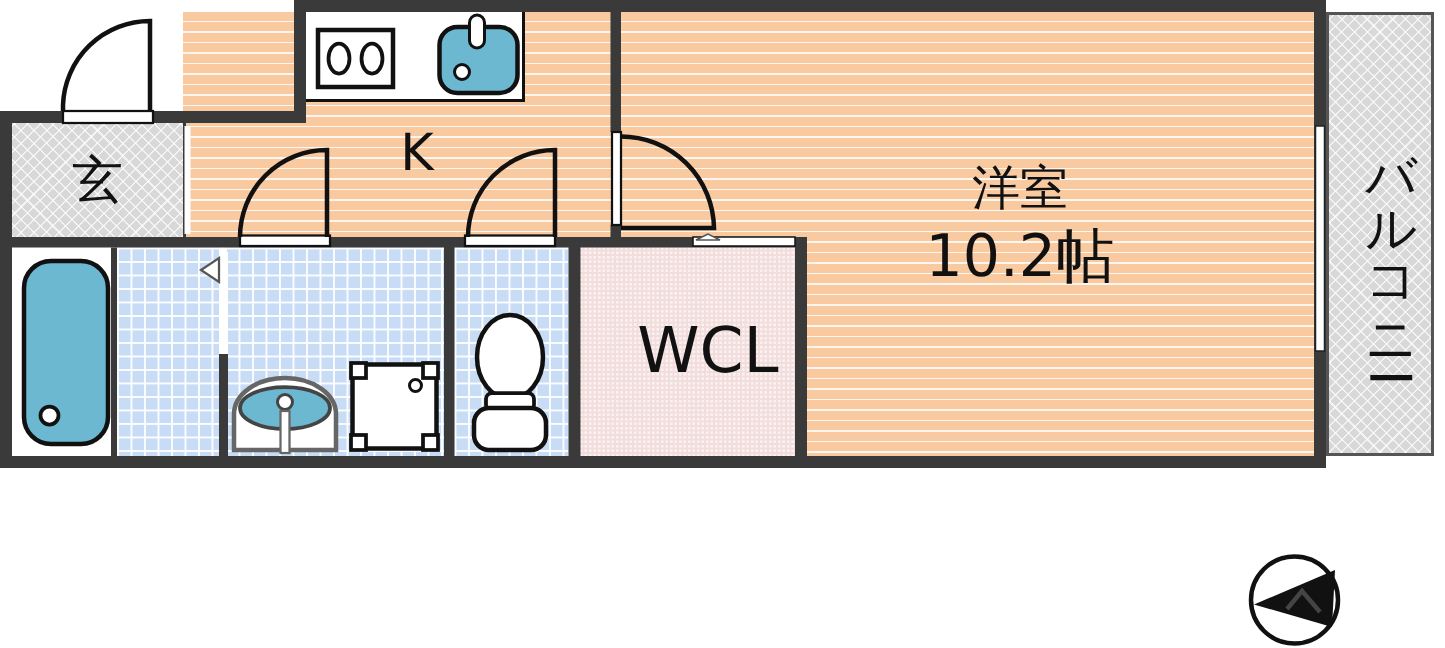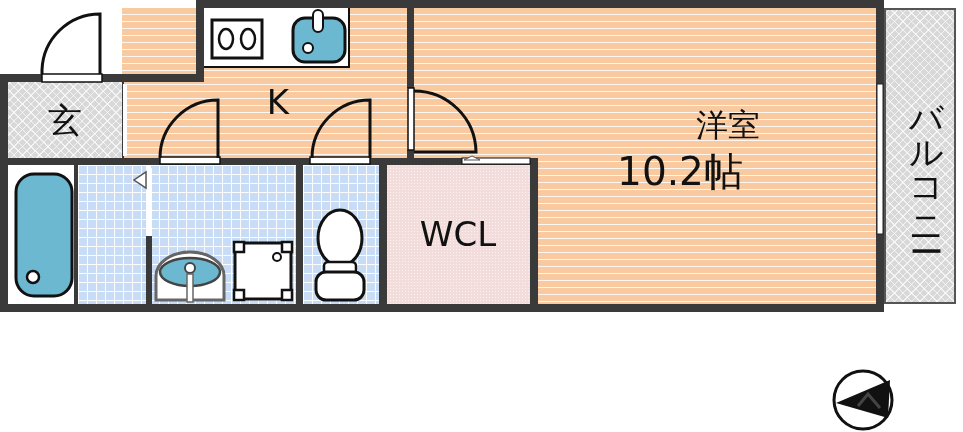--- a/index.html
+++ b/index.html
@@ -133,23 +133,23 @@
   </svg>
 
   <svg class="svgabs" style="left:312px;top:208px;" width="56" height="96">
     <ellipse cx="28" cy="30" rx="22" ry="28" fill="#fff" stroke="#111" stroke-width="3"></ellipse>
     <rect x="12" y="54" width="32" height="12" rx="4" fill="#fff" stroke="#111" stroke-width="2.5"></rect>
     <rect x="4" y="64" width="48" height="28" rx="10" fill="#fff" stroke="#111" stroke-width="3"></rect>
   </svg>
 
   <div class="abs label" style="left:30px;top:100px;width:70px;font-size:34px;line-height:40px;">玄</div>
   <div class="abs label" style="left:250px;top:82px;width:56px;font-size:34px;line-height:40px;">K</div>
-  <div class="abs label" style="left:600px;top:106px;width:160px;font-size:32px;line-height:38px;text-align:right;">洋室</div>
+  <div class="abs label" style="left:600px;top:106px;width:160px;font-size:32px;line-height:38px;">洋室</div>
   <div class="abs label" style="left:590px;top:152px;width:180px;font-size:39px;line-height:40px;">10.2帖</div>
-  <div class="abs label" style="left:390px;top:214px;width:136px;font-size:34px;line-height:40px;">WCL</div>
+  <div class="abs label" style="left:404px;top:214px;width:136px;font-size:42px;line-height:40px;">WCL</div>
   <div class="abs label" style="left:900px;top:80px;width:44px;font-size:34px;line-height:34px;writing-mode:vertical-rl;text-orientation:upright;">バルコニー</div>
 
   <svg class="svgabs" style="left:830px;top:368px;" width="66" height="64">
     <circle cx="33" cy="32" r="29" fill="#fff" stroke="#111" stroke-width="3"></circle>
     <polygon points="6,35 60,12 58,50" fill="#111"></polygon>
     <path d="M28,38 L38,26 L50,40" fill="none" stroke="#444" stroke-width="3"></path>
   </svg>
 </div>
 
 </body></html>

